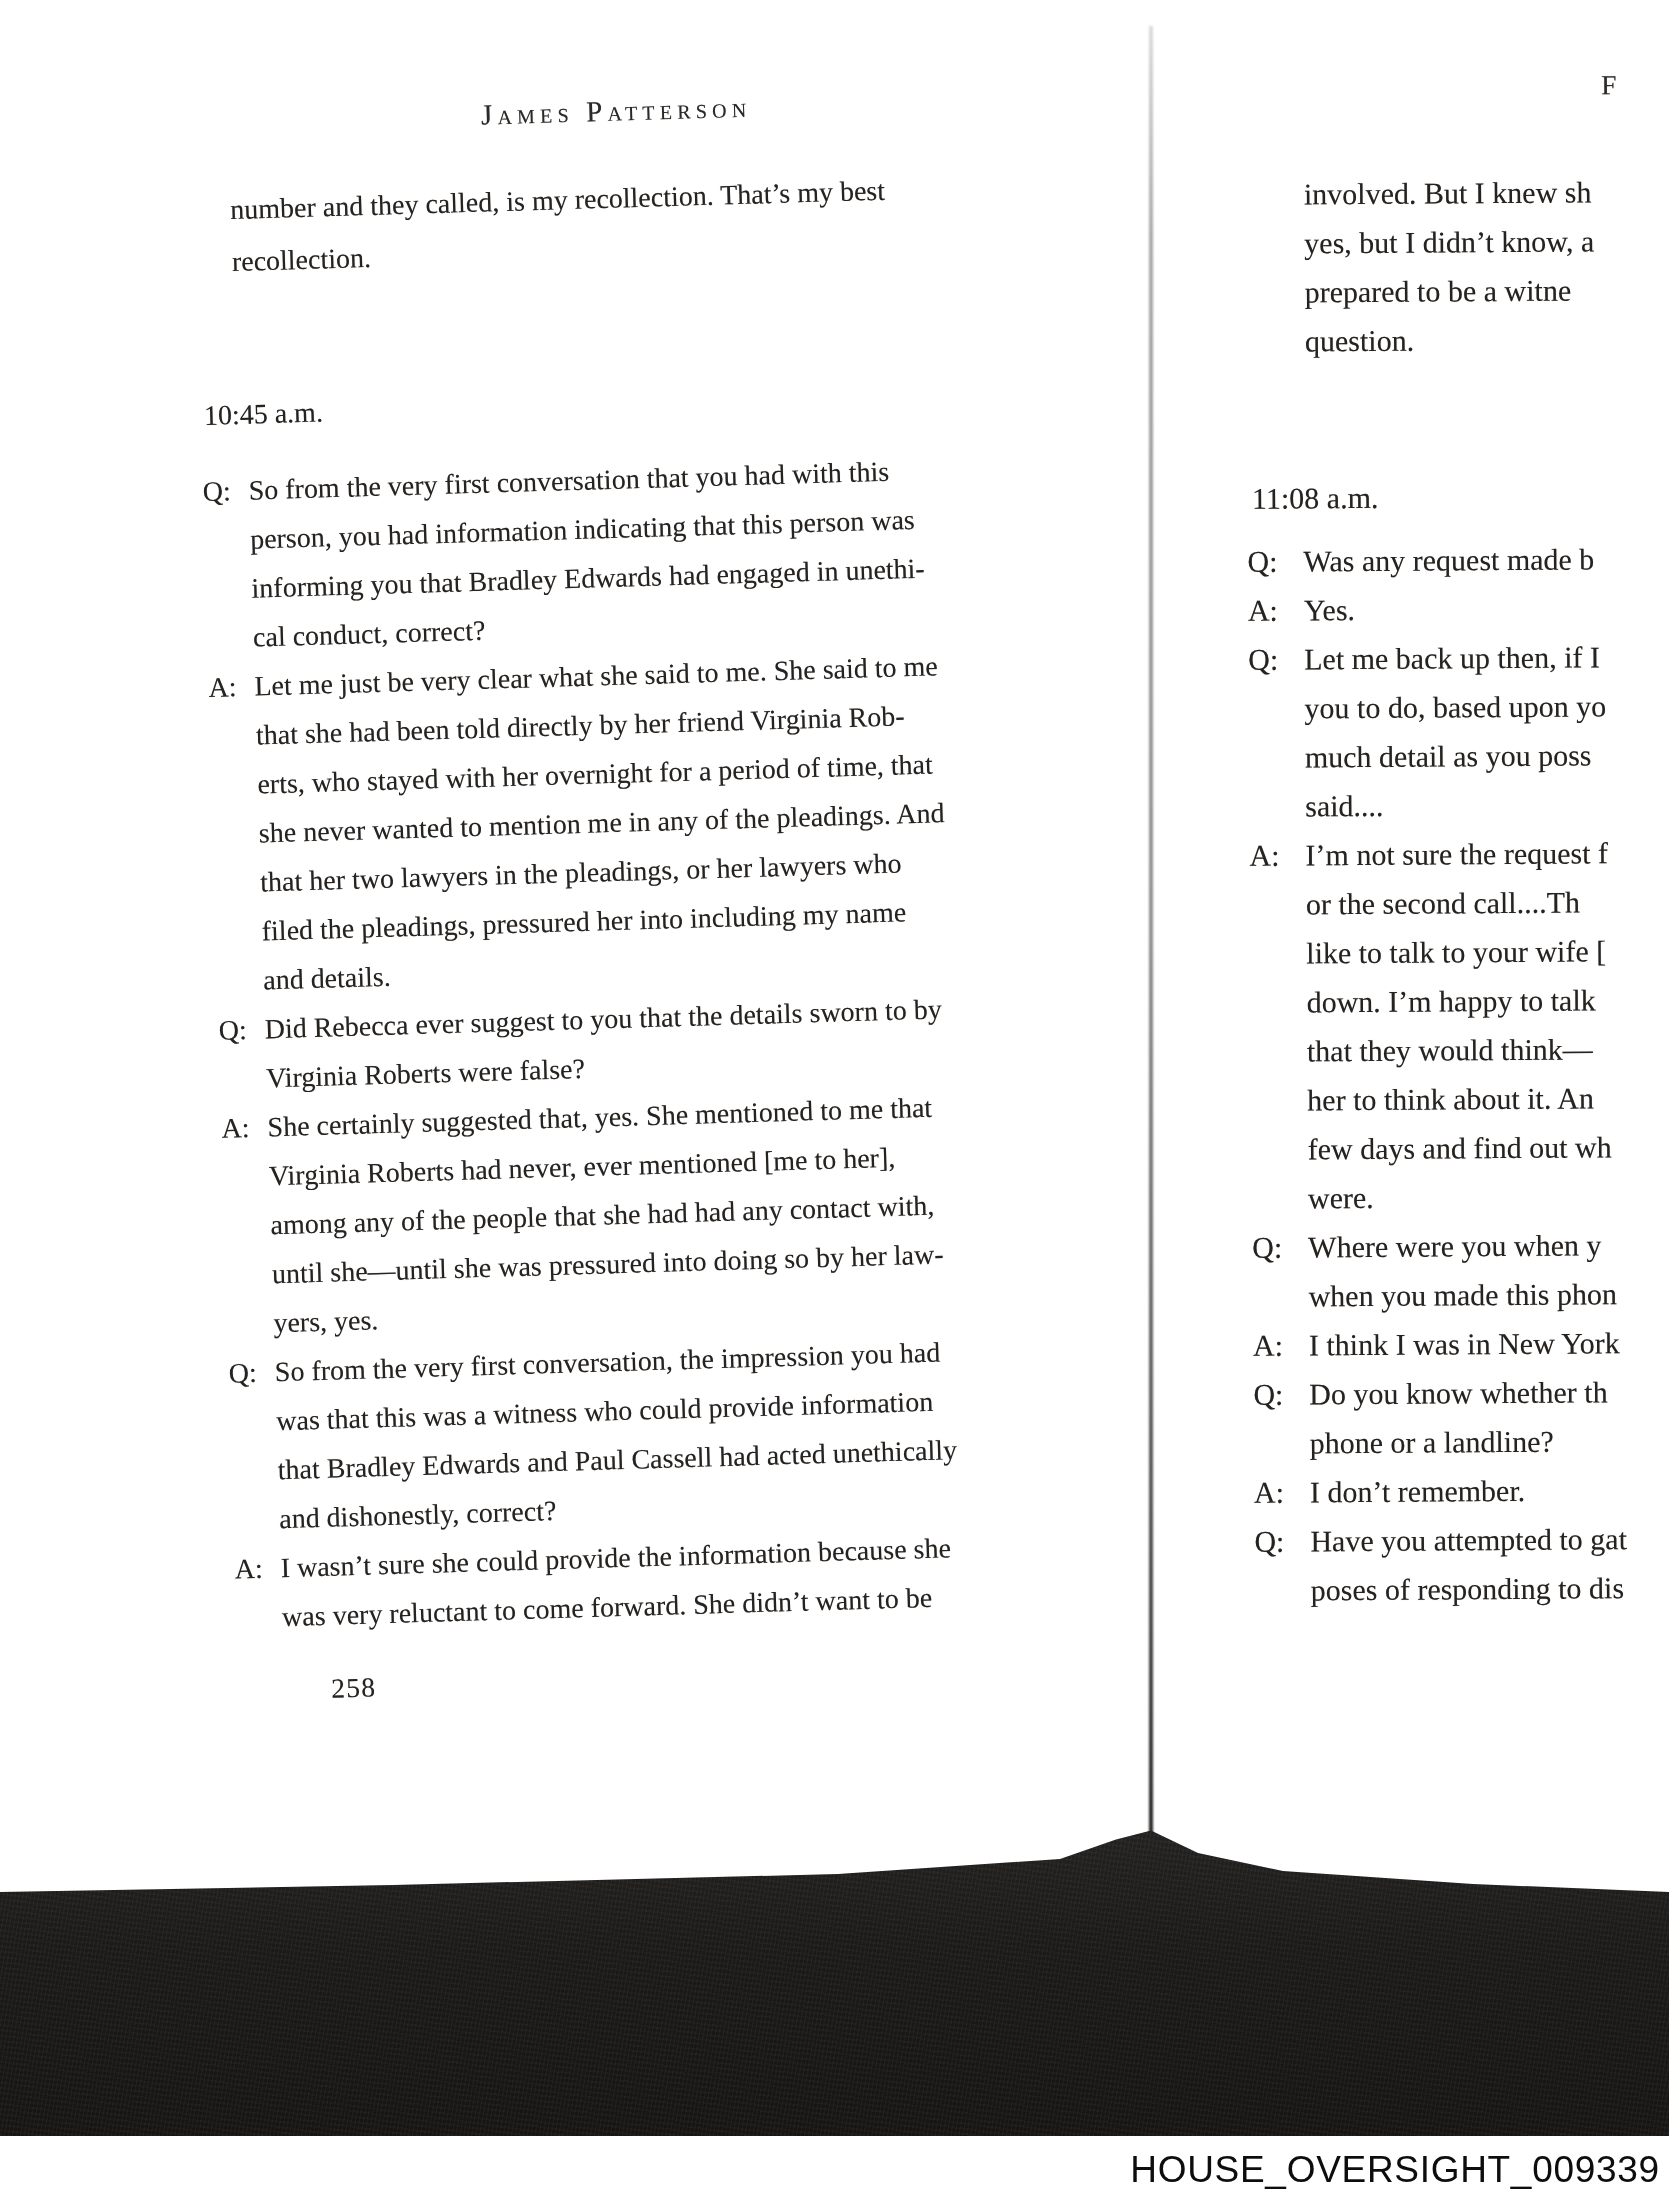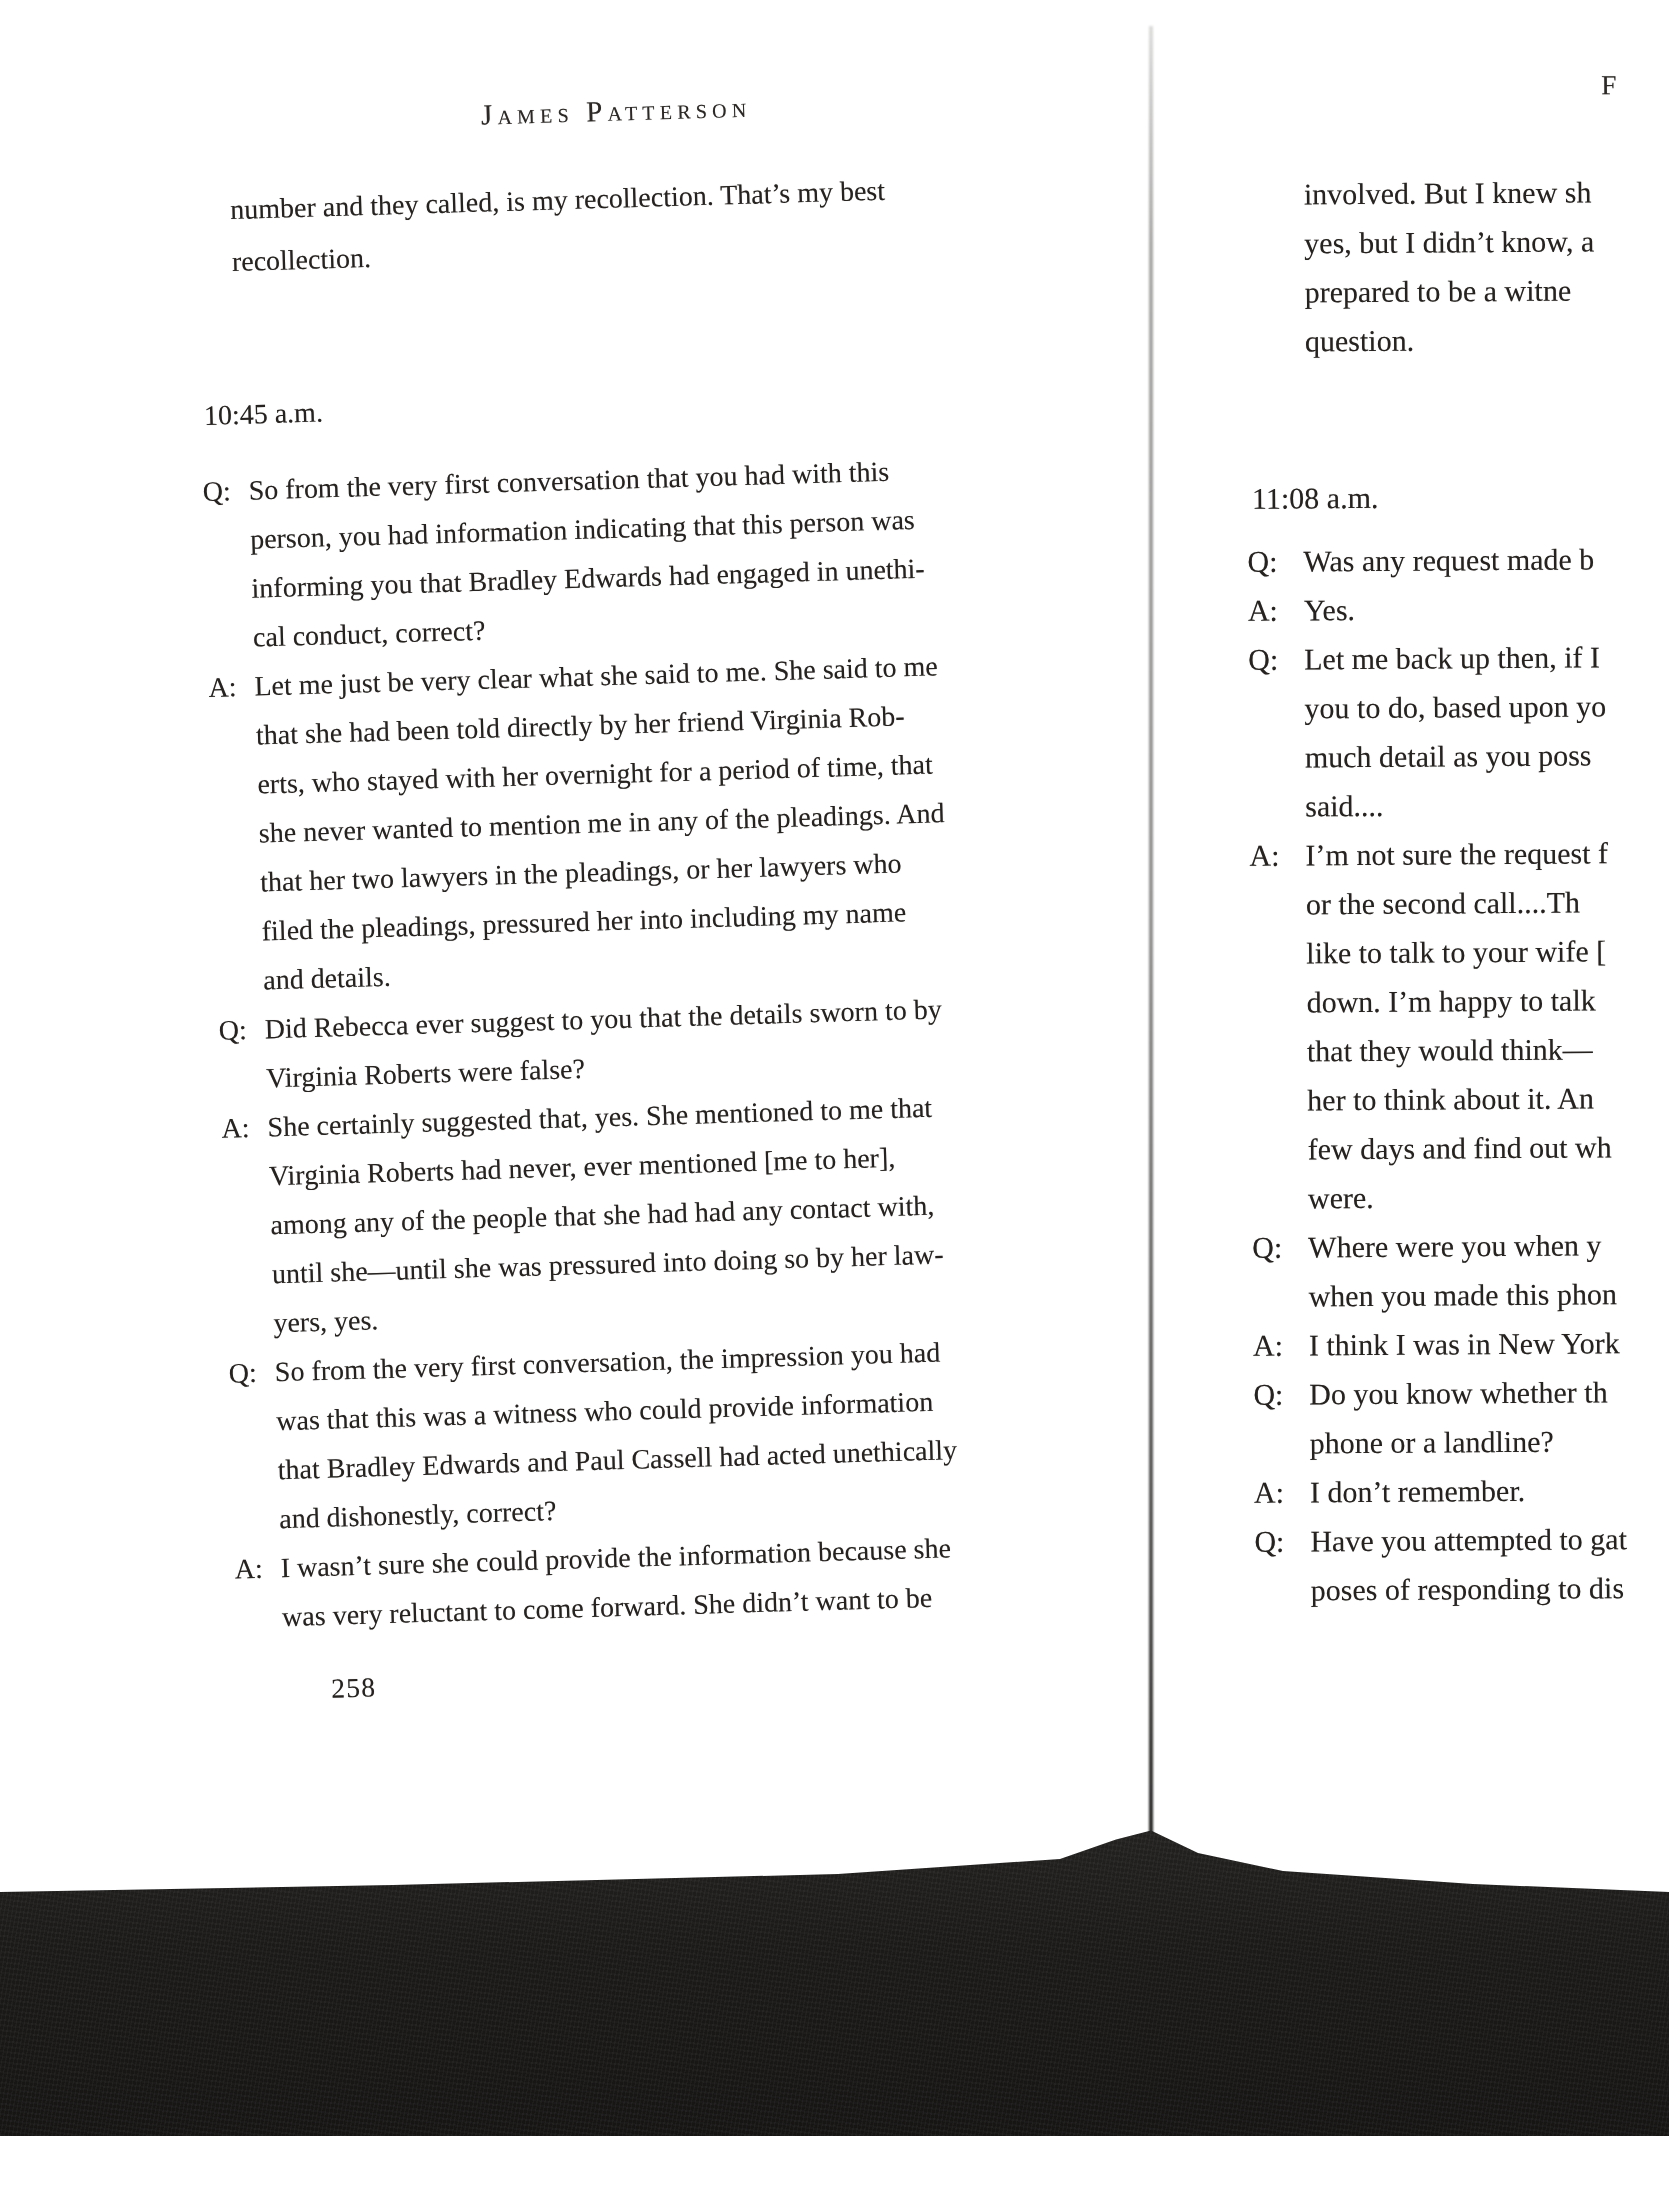--- a/index.html
+++ b/index.html
@@ -214,14 +214,15 @@
         <div class="qa-block">
           <span class="qa-label book-line">Q:</span>
           <div class="book-line qa-line">Have you attempted to gat</div>
           <div class="book-line qa-line">poses of responding to dis</div>
         </div>
       </div>
   </div>
 
   <div class="dark-band"></div>
 
+  <div class="bates">HOUSE_OVERSIGHT_009339</div>
 </div>
 
 
 </body></html>

